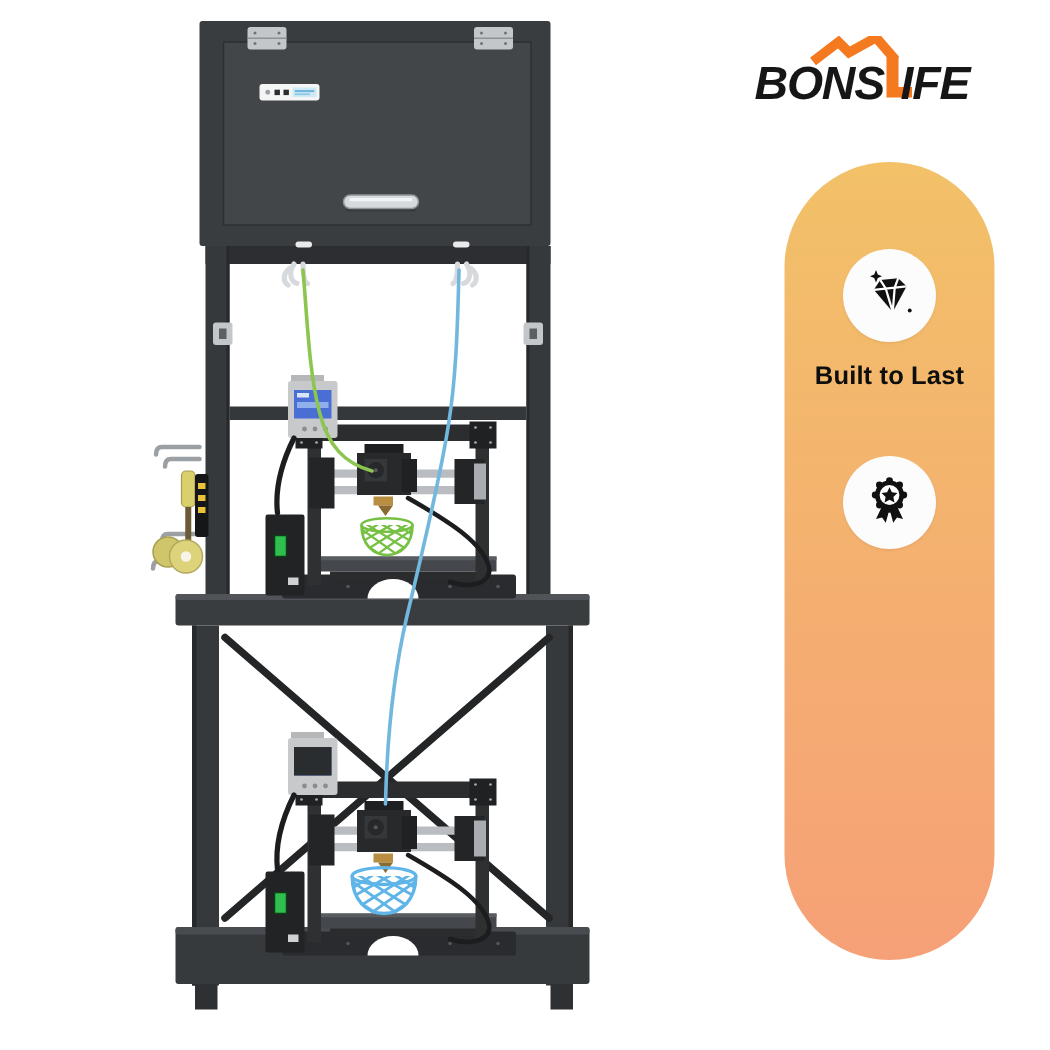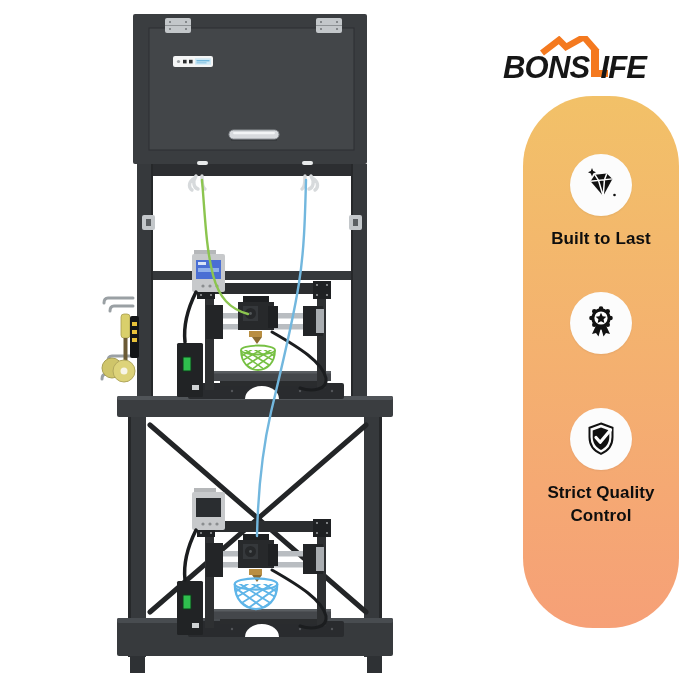--- a/index.html
+++ b/index.html
@@ -2,33 +2,33 @@
 <html style="--accent: #f4791f; --pill-top: #f2c168; --pill-bottom: #f6a077;"><head>
 <meta charset="utf-8">
 <style>
   html,body{margin:0;padding:0;background:#ffffff;}
   .canvas{
     position:relative;width:700px;height:700px;background:#ffffff;overflow:hidden;
     font-family:"Liberation Sans", sans-serif;
   }
   
   .logo{
-    position:absolute;left:503px;top:36px;display:flex;align-items:baseline;
+    position:absolute;left:503px;top:24px;display:flex;align-items:baseline;
     white-space:nowrap;
   }
   .logo .word{
     font-size:31px;font-weight:bold;font-style:italic;color:#161616;
     letter-spacing:-0.8px;line-height:1;
   }
   .logo svg{display:inline-block;vertical-align:baseline;margin-left:-49px;margin-right:-8px;}
   .logo .mountain{fill:var(--accent,#f4791f);}
   .logo .ridge{stroke:var(--accent,#f4791f);}
   
   .pill{
-    position:absolute;left:523px;top:96px;width:156px;height:532px;
+    position:absolute;left:523px;top:108px;width:140px;height:532px;
     border-radius:70px;
     background:linear-gradient(180deg,var(--pill-top,#f2c168) 0%,var(--pill-bottom,#f6a077) 100%);
     display:flex;flex-direction:column;align-items:center;
     padding-top:58px;box-sizing:border-box;
   }
   .feature{display:flex;flex-direction:column;align-items:center;margin-bottom:42px;}
   .icon-circle{
     width:62px;height:62px;border-radius:50%;background:#fcfcfc;
     display:flex;align-items:center;justify-content:center;margin-bottom:12px;
     box-shadow:0 1px 2px rgba(0,0,0,0.06);
@@ -277,25 +277,15 @@
             <circle cx="11.3" cy="6.3" r="2.3" fill="#111"></circle>
           <circle cx="18" cy="3.5" r="2.3" fill="#111"></circle>
             <circle cx="24.7" cy="6.3" r="2.3" fill="#111"></circle>
           <circle cx="18" cy="13" r="9.7" fill="#111"></circle>
           <circle cx="18" cy="13" r="6.6" fill="#fff"></circle>
           <path d="M18,7.8 L19.6,11.2 L23.3,11.7 L20.6,14.3 L21.3,18 L18,16.2 L14.7,18 L15.4,14.3 L12.7,11.7 L16.4,11.2 Z" fill="#111"></path>
         </svg>
       </div>
     </div>
 
-    <div class="feature">
-      <div class="icon-circle">
-        <svg width="36" height="36" viewBox="0 0 36 36">
-          <path d="M18,2.5 L29.5,6.8 V16 C29.5,24.2 24.8,30 18,32.8 C11.2,30 6.5,24.2 6.5,16 V6.8 Z" stroke="#111" stroke-width="2" fill="none"></path>
-          <path d="M18,6.5 L26.3,9.6 V16 C26.3,22.2 22.8,26.7 18,28.9 C13.2,26.7 9.7,22.2 9.7,16 V9.6 Z" fill="#111"></path>
-          <path d="M13,16.5 L17.2,21.2 L27.5,9" stroke="#fff" stroke-width="3.2" fill="none" stroke-linecap="round" stroke-linejoin="round"></path>
-        </svg>
-      </div>
-      <div class="feature-label">Strict Quality Control</div>
-    </div>
 
   </div>
 </div>
 
 </body></html>

